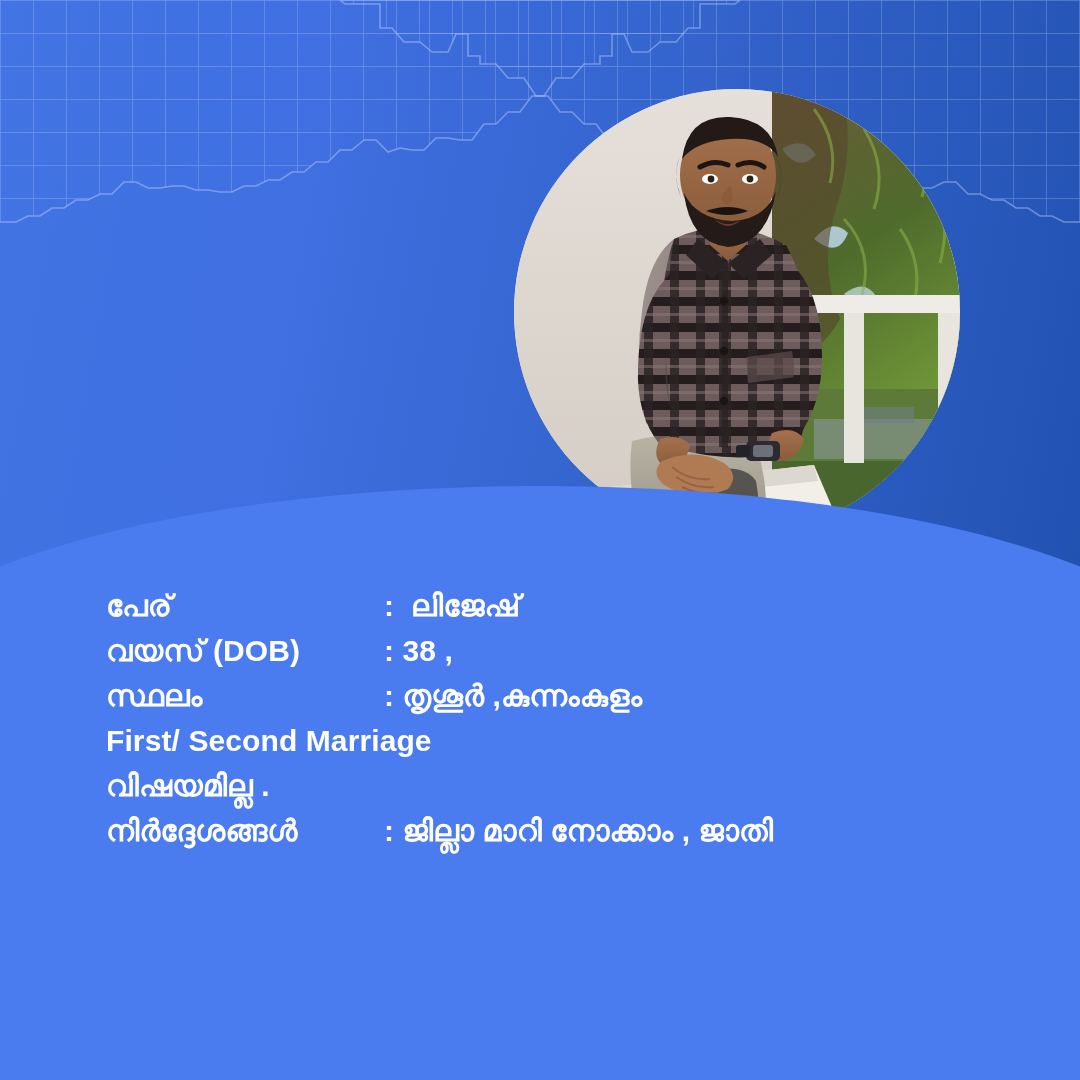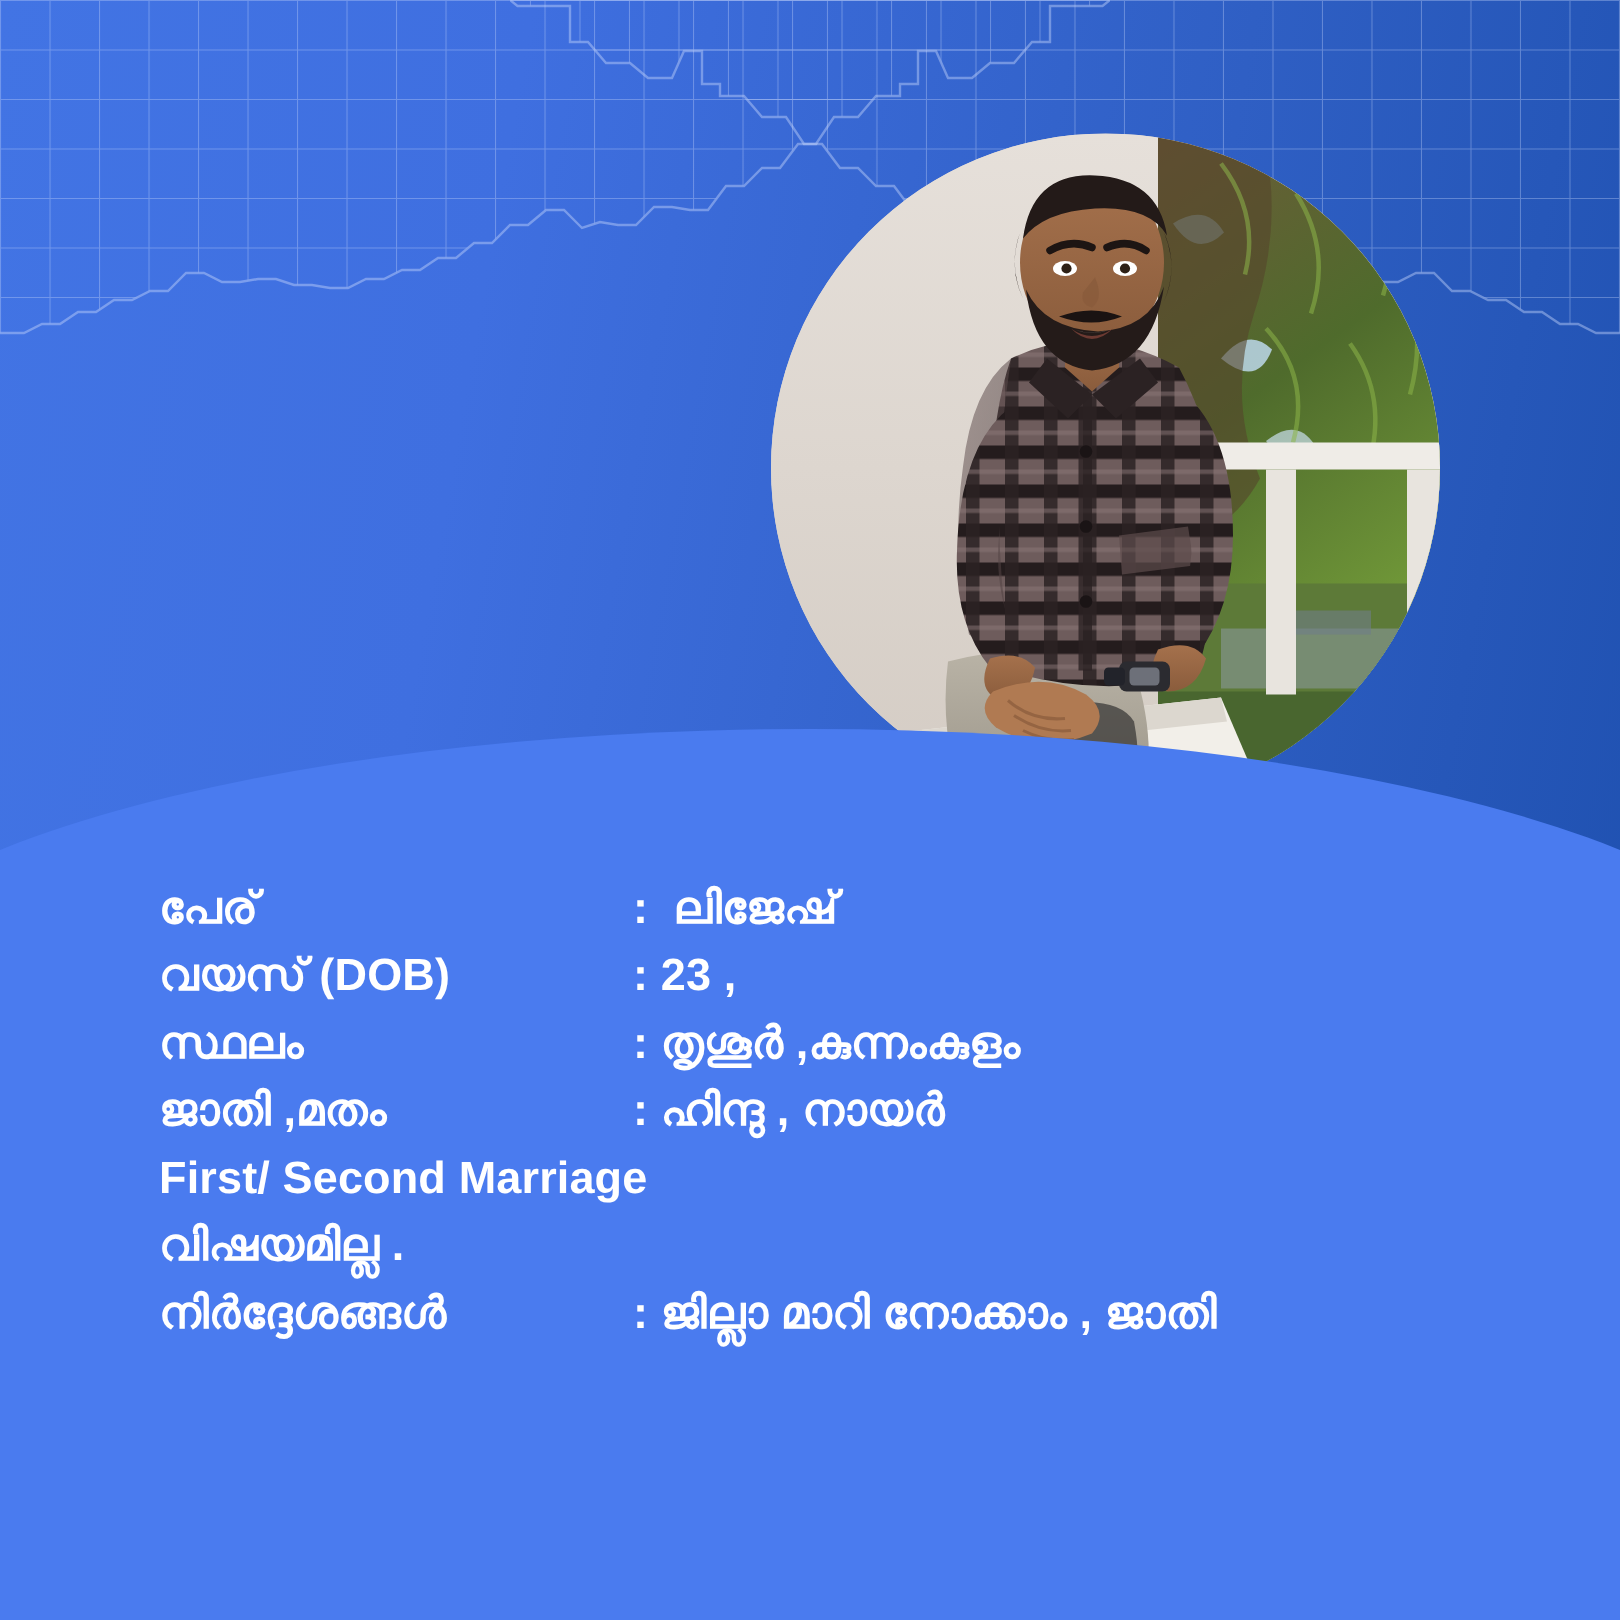--- a/index.html
+++ b/index.html
@@ -71,21 +71,21 @@
     font-size: 30px;
     font-weight: bold;
     line-height: 45px;
     letter-spacing: .1px;
     white-space: pre;
   }
   .row .lbl {
     flex: 0 0 278px;
     max-width: 278px;
   }
-  .row .val { flex: 1 1 auto; margin-left: 38px; }
+  .row .val { flex: 1 1 auto; }
   .row.cont .lbl { flex-basis: 0; max-width: none; }
 </style>
 </head>
 <body>
 
 <div id="card">
 
   <div class="bg-base"></div>
 
   <div class="grid-wedge left">
@@ -263,29 +263,25 @@
 
   <div class="curve-panel"></div>
 
   <div class="details">
     <div class="row">
       <span class="lbl">പേര്</span>
       <span class="val">:  ലിജേഷ്</span>
     </div>
     <div class="row">
       <span class="lbl">വയസ് (DOB)</span>
-      <span class="val">: 23 ,</span>
+      <span class="val">: 38 ,</span>
     </div>
     <div class="row">
       <span class="lbl">സ്ഥലം</span>
       <span class="val">: തൃശൂർ ,കുന്നംകുളം</span>
-    </div>
-    <div class="row">
-      <span class="lbl">ജാതി ,മതം</span>
-      <span class="val">: ഹിന്ദു , നായർ</span>
     </div>
     <div class="row">
     </div>
     <div class="row">
       <span class="lbl">First/ Second Marriage</span>
     </div>
     <div class="row cont">
       <span class="lbl">വിഷയമില്ല .</span>
       <span class="val"></span>
     </div>

